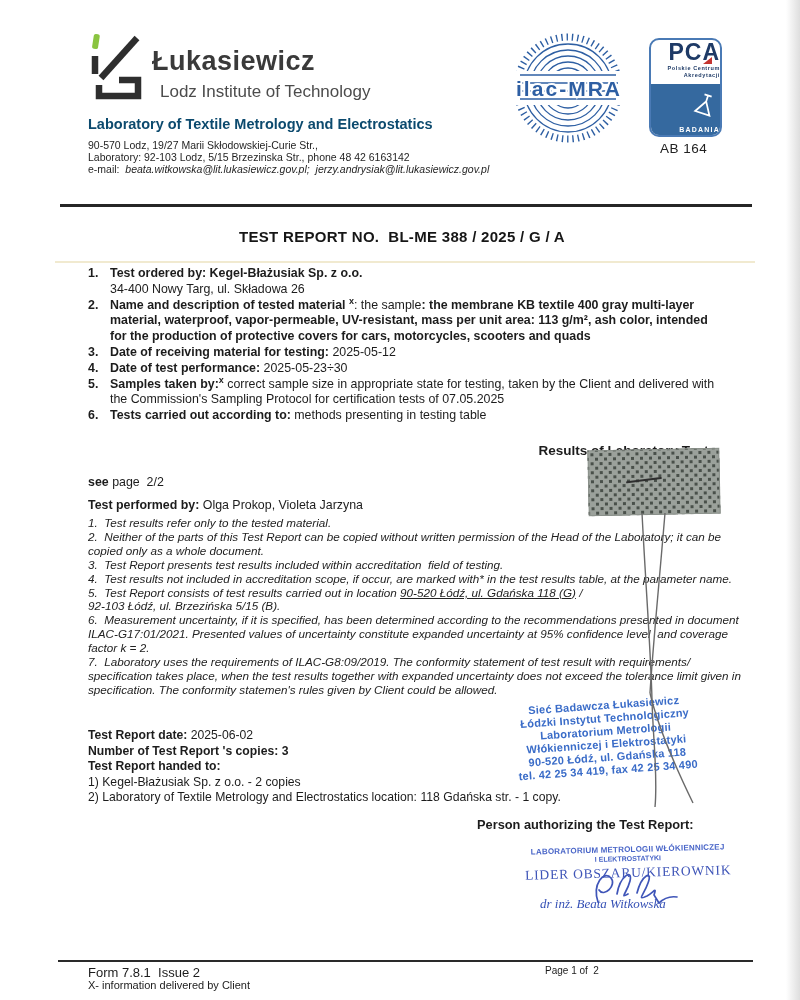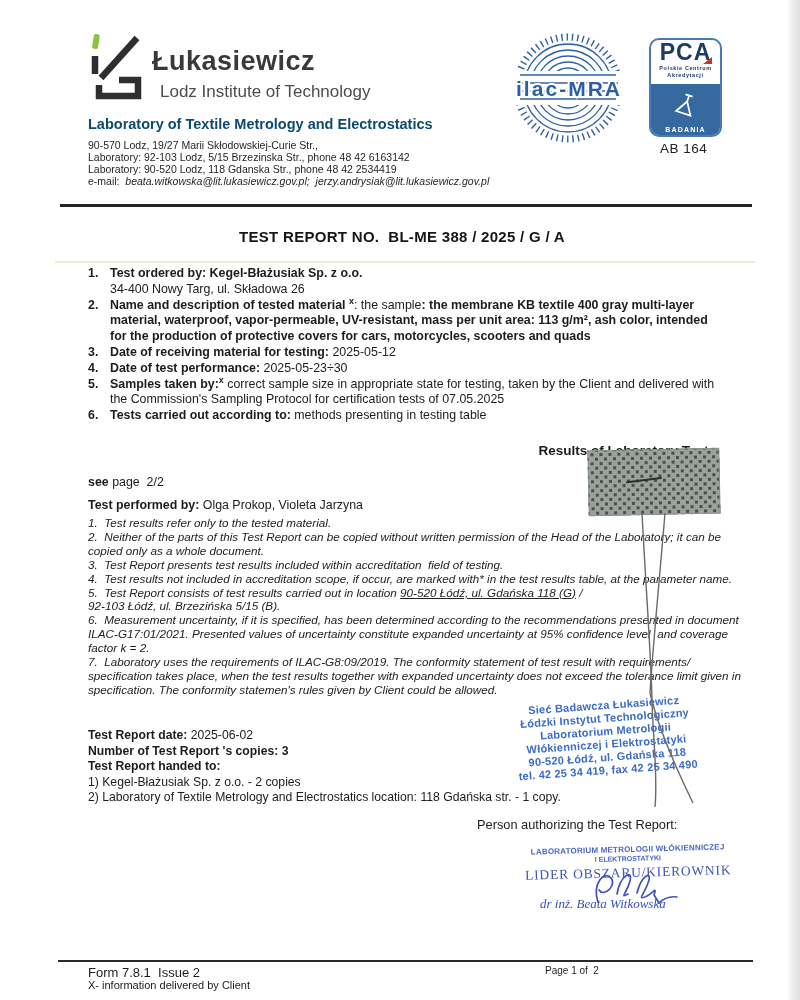--- a/index.html
+++ b/index.html
@@ -20,21 +20,21 @@
   #brand-name { left:152px; top:46px; font-size:27px; font-weight:bold; color:#3a3a3a; letter-spacing:.5px; }
   #brand-sub { left:160px; top:82px; font-size:17px; color:#4c4c4c; }
   #lab-title { left:88px; top:116px; font-size:14.5px; font-weight:bold; color:#0c4a6e; }
   #address { left:88px; top:139px; font-size:10.5px; line-height:12px; color:#1f1f1f; }
   #email-line { font-size:10.5px; }
   #email-line .em { font-style:italic; }
 
   
   #ilac { left:508px; top:26px; }
   
-  #pca { left:649px; top:38px; width:73px; height:99px; border:2.5px solid #4a7ab5; border-radius:10px; background:#fff; overflow:hidden; text-align:center; }
+  #pca { left:649px; top:38px; width:73px; height:99px; border:2.5px solid #4a7ab5; border-radius:10px; background:#fff; overflow:hidden; text-align:right; }
   #pca .pca-top { position:relative; height:44px; }
   #pca .pca-acronym { font-size:23px; font-weight:bold; color:#1e3a66; letter-spacing:1px; line-height:25px; position:relative; display:inline-block; }
   #pca .pca-red { position:absolute; right:8px; top:17px; width:0; height:0; border-left:9px solid transparent; border-bottom:7px solid #c43530; }
   #pca .pca-sub { font-size:5.5px; font-weight:bold; color:#1e3a66; letter-spacing:.6px; line-height:7px; }
   #pca .pca-bottom { background:#35699f; height:55px; padding-top:6px; }
   #pca .pca-badge-label { font-size:7px; font-weight:bold; color:#fff; letter-spacing:1.2px; margin-top:2px; }
   #pca-no { left:660px; top:141px; font-size:13.5px; color:#222; letter-spacing:.5px; }
 
   #header-rule { left:60px; top:204px; width:692px; height:3px; background:#262626; }
   #faint-line { left:55px; top:261px; width:700px; height:2px; background:#f1ead0; }
@@ -71,21 +71,21 @@
   #notes { left:88px; top:516px; width:662px; font-size:11.7px; line-height:13.9px; font-style:italic; color:#222; }
   #notes .ul { text-decoration:underline; }
 
   
   #stamp-blue { left:497px; top:699px; width:218px; text-align:center; color:#3a6cc8; font-weight:bold; font-size:11px; line-height:13px; letter-spacing:.2px; transform:rotate(-4deg); }
 
   
   #meta { left:88px; top:728px; font-size:12.2px; line-height:15.6px; }
 
   
-  #auth-heading { left:477px; top:817px; font-size:12.8px; font-weight:normal; }
+  #auth-heading { left:477px; top:817px; font-size:12.8px; font-weight:bold; }
   #auth-stamp { left:503px; top:845px; width:250px; text-align:center; color:#4a66c8; transform:rotate(-1.5deg); }
   #auth-stamp .l1 { font-size:8px; font-weight:bold; letter-spacing:.2px; }
   #auth-stamp .l2 { font-size:7px; font-weight:bold; margin-top:1px; }
   #auth-stamp .l3 { font-family:"Liberation Serif", serif; font-size:13.5px; letter-spacing:.8px; margin-top:3px; color:#3f55b8; }
   #signer { left:540px; top:896px; font-family:"Liberation Serif", serif; font-style:italic; font-size:13px; color:#3550b5; }
   #signature-svg { left:590px; top:866px; }
 
   
   #footer-rule { left:58px; top:960px; width:695px; height:2px; background:#2a2a2a; }
   #footer-form { left:88px; top:965px; font-size:13px; }
@@ -109,21 +109,20 @@
     </g>
   </svg>
 </div>
 <div class="abs" id="brand-name">Łukasiewicz</div>
 <div class="abs" id="brand-sub">Lodz Institute of Technology</div>
 <div class="abs" id="lab-title">Laboratory of Textile Metrology and Electrostatics</div>
 
 <div class="abs" id="address">
   <div>90-570 Lodz, 19/27 Marii Skłodowskiej-Curie Str.,</div>
   <div>Laboratory: 92-103 Lodz, 5/15 Brzezinska Str., phone 48 42 6163142</div>
-  <div>Laboratory: 90-520  Lodz, 118 Gdanska Str., phone 48 42 2534419</div>
   <div id="email-line"><span class="pw">e-mail:  </span><span class="em pw">beata.witkowska@lit.lukasiewicz.gov.pl;  jerzy.andrysiak@lit.lukasiewicz.gov.pl</span></div>
 </div>
 
 <div class="abs" id="ilac">
   <svg width="120" height="124" viewBox="0 0 120 124">
     <g transform="translate(60,62)">
       <circle r="51" fill="none" stroke="#2e5fa3" stroke-width="7" stroke-dasharray="1.4 3.9"></circle>
       <g fill="none" stroke="#2e5fa3" stroke-width="1.3">
         <circle r="14"></circle>
           <circle r="20"></circle>

